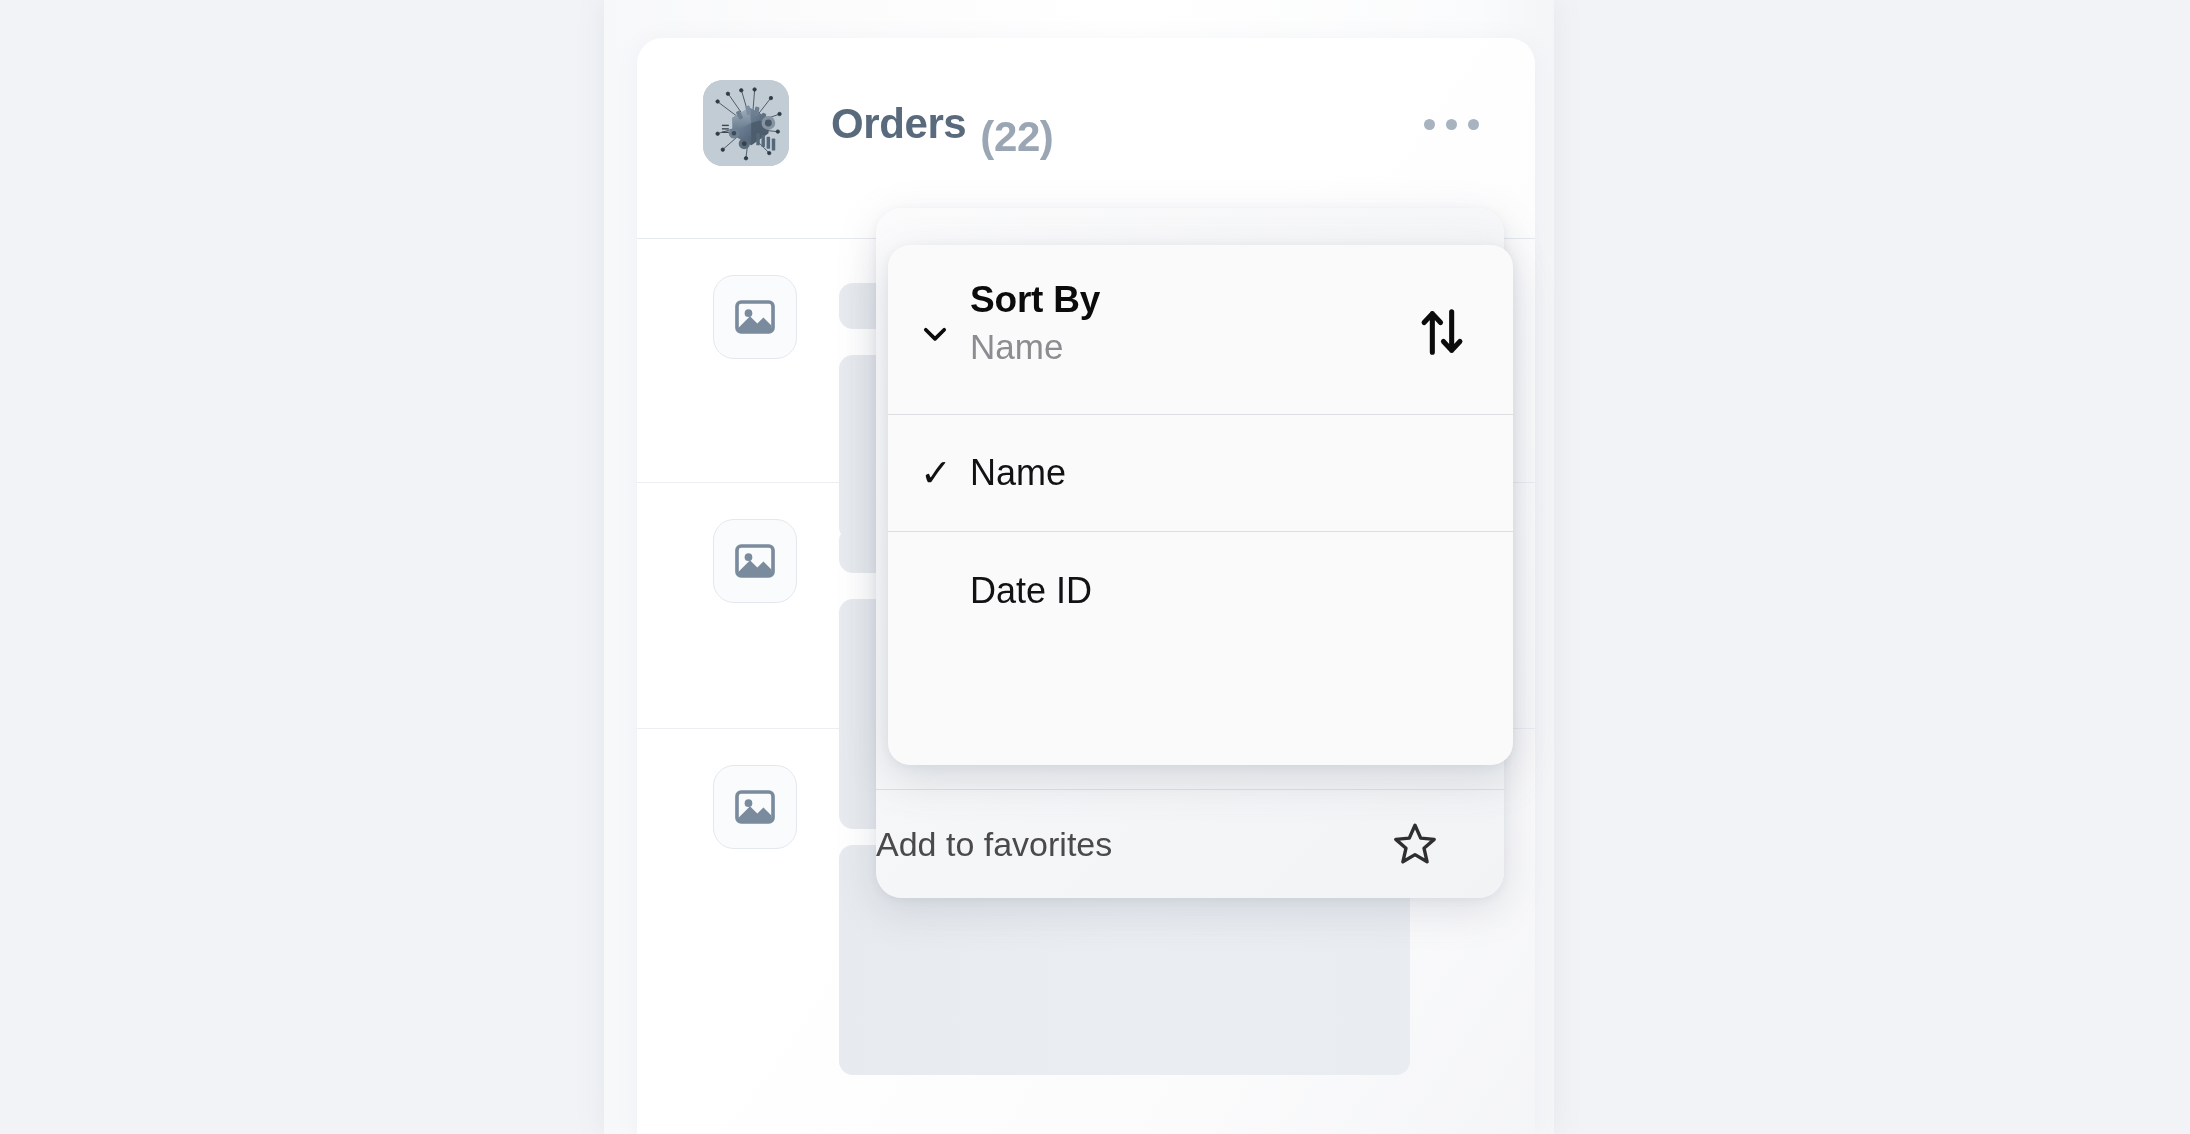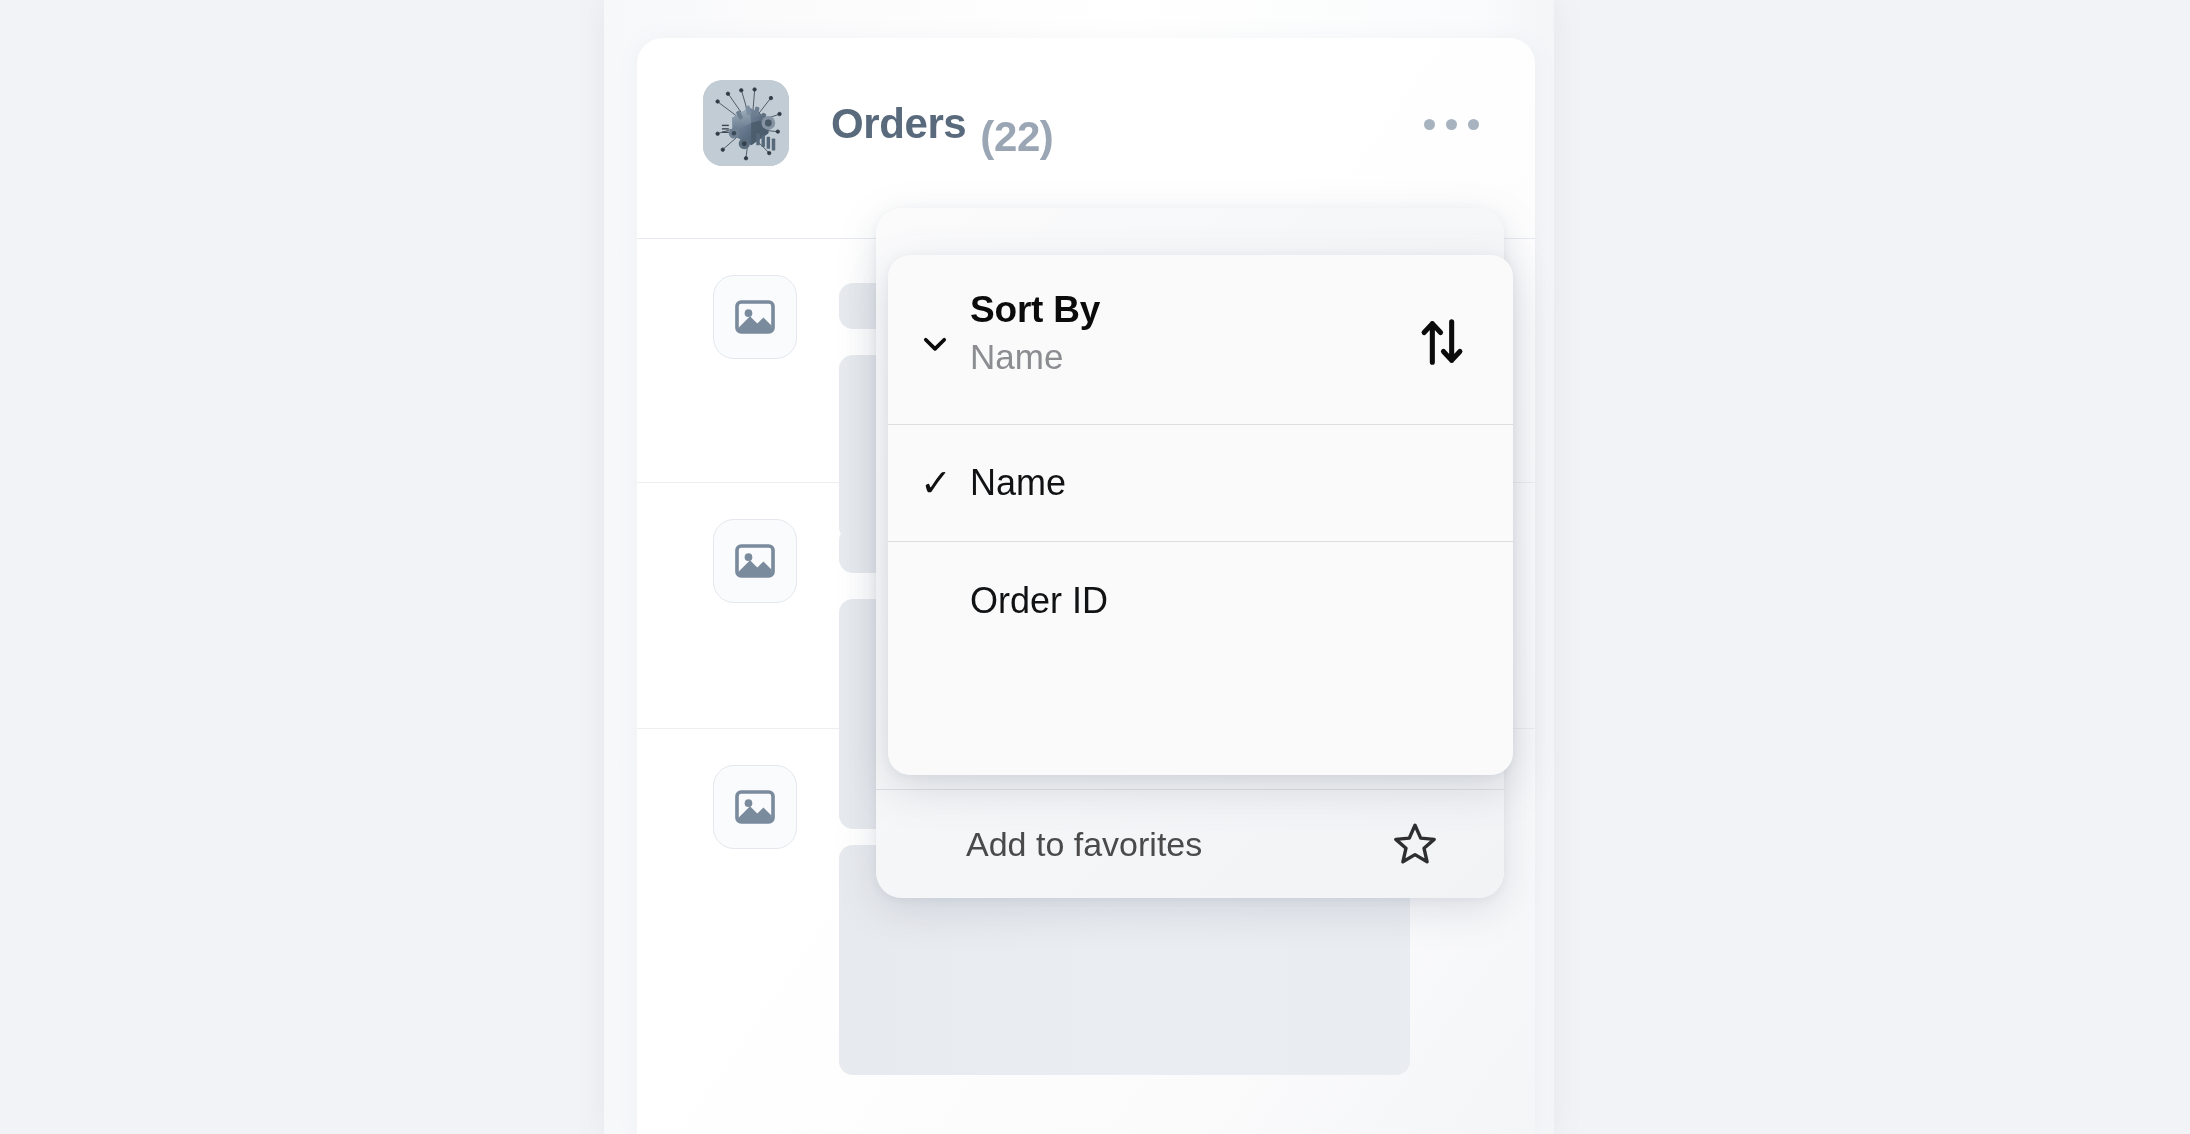--- a/index.html
+++ b/index.html
@@ -155,40 +155,39 @@
     left: 0;
     right: 0;
     bottom: 0;
     height: 108px;
     border-top: 1px solid #dddfe3;
     border-radius: 0 0 26px 26px;
     display: flex;
     align-items: center;
   }
   #favorites-label {
-    margin-left: 90px;
     font-size: 34px;
     color: #4a4a4a;
     white-space: nowrap;
   }
   #favorites-star {
     margin-left: auto;
     margin-right: 62px;
     width: 54px;
     height: 54px;
     display: flex;
     align-items: center;
     justify-content: center;
   }
 
   
   #sort-dropdown {
     position: absolute;
     left: 888px;
-    top: 255px;
+    top: 245px;
     width: 625px;
     height: 520px;
     border-radius: 22px;
     background: #fafafa;
     box-shadow: 0 14px 44px rgba(92,104,126,0.20), 0 2px 10px rgba(92,104,126,0.08);
     overflow: hidden;
   }
   #sort-header {
     position: relative;
     height: 170px;
@@ -420,16 +419,16 @@
     </span>
   </div>
 
   <div class="sort-option">
     <span class="opt-check">✓</span>
     <span class="opt-label">Name</span>
   </div>
 
 
   <div class="sort-option">
-    <span class="opt-label">Order ID</span>
+    <span class="opt-label">Date ID</span>
   </div>
 
 </div>
 
 </body></html>

